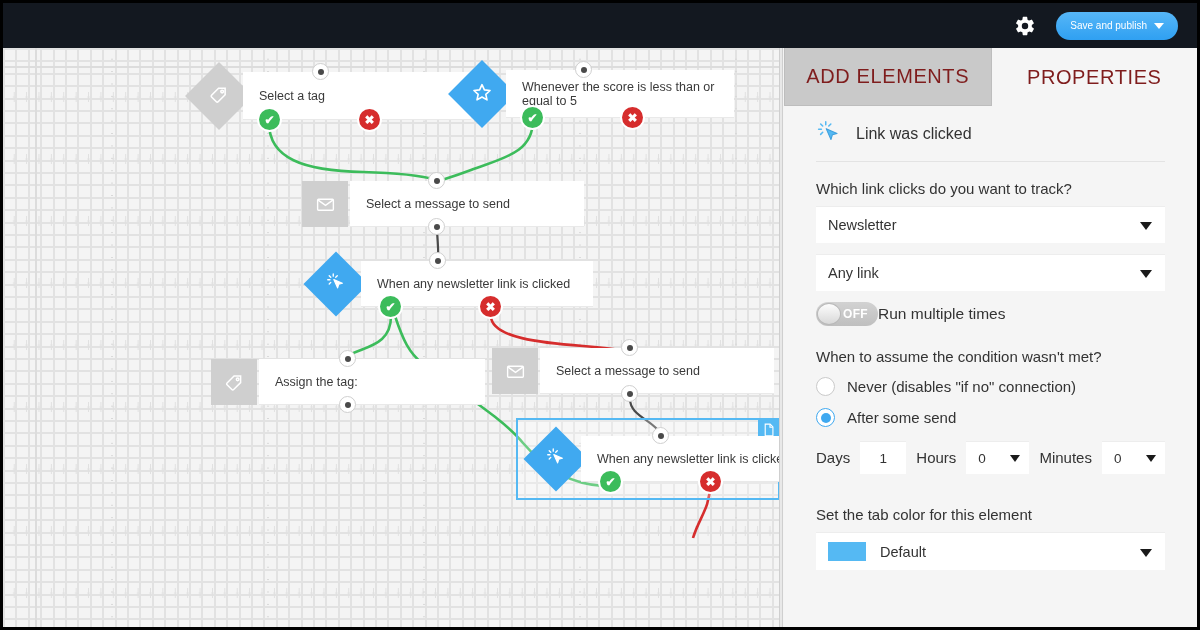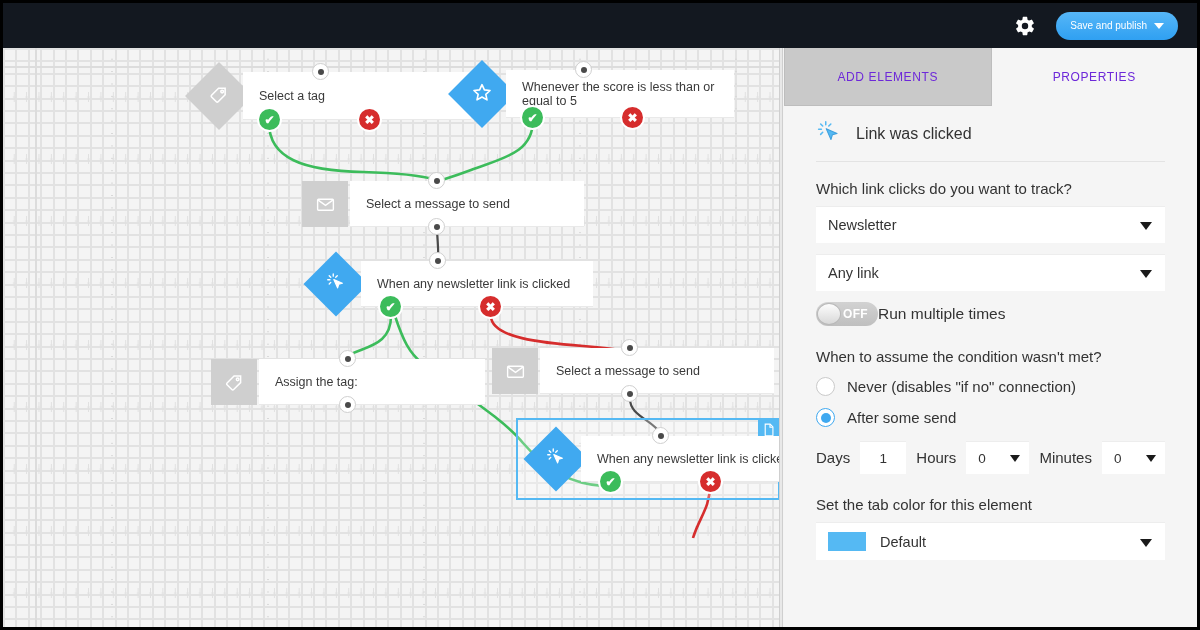--- a/index.html
+++ b/index.html
@@ -145,22 +145,22 @@
   }
   #panel {
     position: absolute; left: 781px; top: 45px;
     width: 413px; height: 582px;
     background: #f5f5f5;
   }
   #tabs { display: flex; height: 58px; }
   .tab {
     flex: 1;
     display: flex; align-items: center; justify-content: center;
-    font-size: 12px; letter-spacing: 0.6px;
-    color: #6d28d9; cursor: pointer;
+    font-size: 20px; letter-spacing: 0.6px;
+    color: #7f1d1d; cursor: pointer;
   }
   .tab-active {
     background: #c9c9c9;
     border: 1px solid #bdbdbd;
     border-top: none;
   }
   .tab-inactive { background: #f5f5f5; }
 
   #panel-body { padding: 0 32px; }
 
@@ -472,21 +472,21 @@
           <span>0</span>
           <span class="arrow"></span>
         </span>
         <span class="time-label">Minutes</span>
         <span class="time-select">
           <span>0</span>
           <span class="arrow"></span>
         </span>
       </div>
 
-      <div class="q-label" style="margin-top:22px; margin-bottom:9px;">Set the tab color for this element</div>
+      <div class="q-label" style="margin-top:32px; margin-bottom:9px;">Set the tab color for this element</div>
 
       <div class="select" style="height:38px;">
         <span class="swatch" style="background: rgb(85, 185, 243);"></span>
         <span>Default</span>
         <span class="arrow"></span>
       </div>
 
     </div>
   </div>
 </div>

